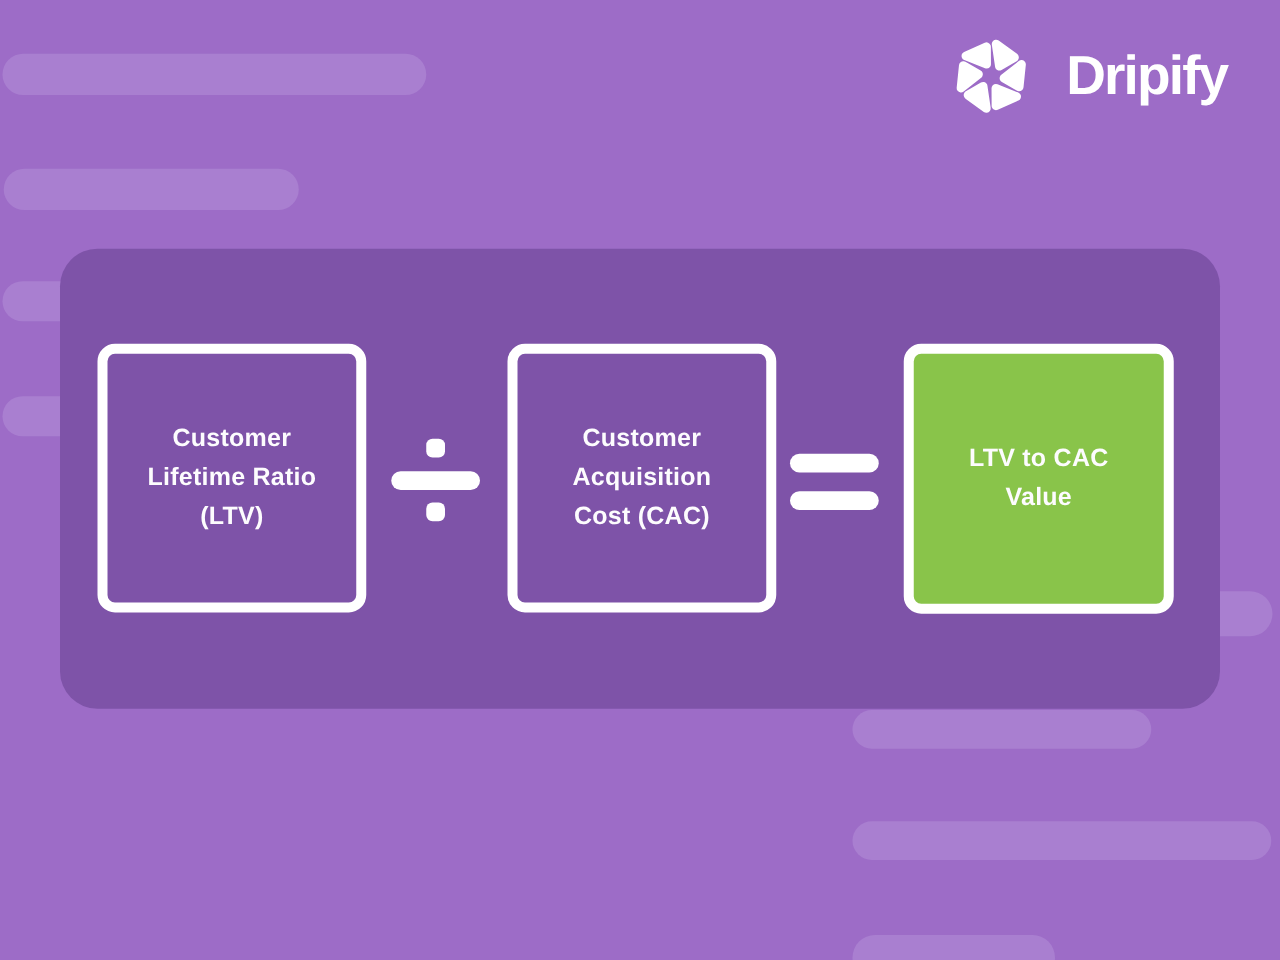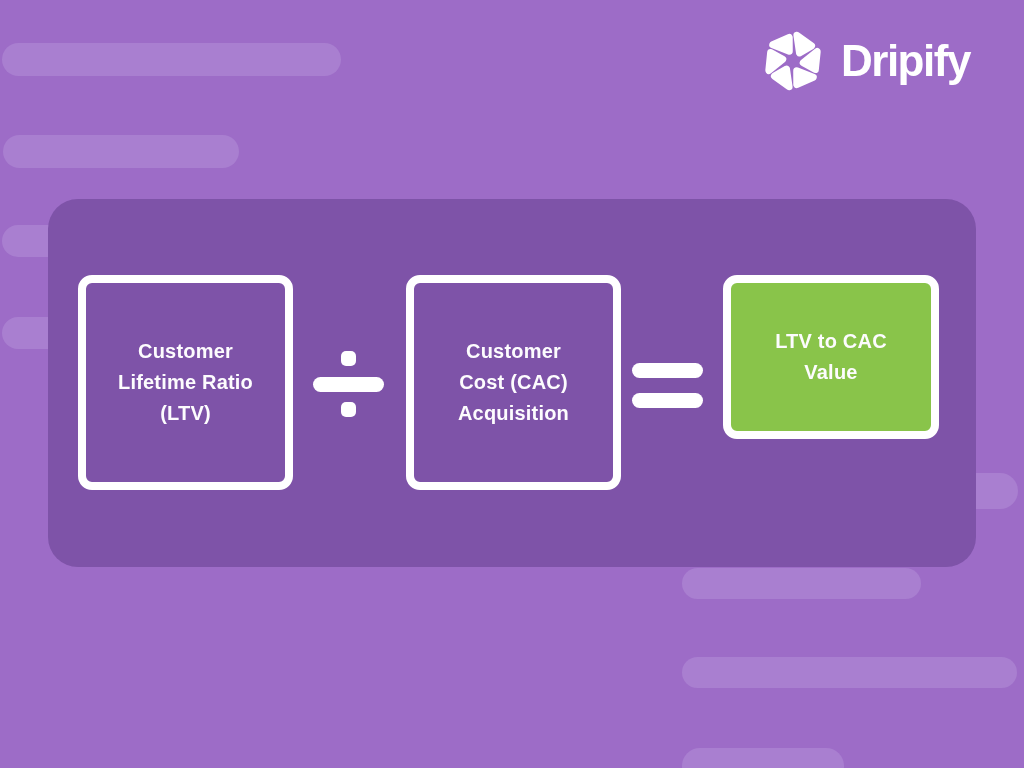--- a/index.html
+++ b/index.html
@@ -28,21 +28,21 @@
   .p6 { left: 682px; top: 568px; width: 239px; height: 31px; }
   .p7 { left: 682px; top: 657px; width: 335px; height: 31px; }
   .p8 { left: 682px; top: 748px; width: 162px; height: 36px; }
 
   
   .logo {
     position: absolute;
     left: 762px; top: 30px;
     display: flex;
     align-items: center;
-    gap: 17px;
+    gap: 29px;
     z-index: 3;
   }
   .logo-icon { width: 62px; height: 62px; display: block; }
   .logo-text {
     color: var(--white, #fff);
     font-size: 44px;
     font-weight: bold;
     letter-spacing: -1.5px;
     line-height: 62px;
   }
@@ -74,21 +74,21 @@
   .box span {
     color: var(--text, #fdfcfe);
     font-size: 20px;
     font-weight: 600;
     line-height: 31px;
     letter-spacing: 0.2px;
     white-space: nowrap;
   }
   .b1 { left: 30px; }
   .b2 { left: 358px; }
-  .b3 { left: 675px; width: 216px; height: 164px; background: var(--accent_green, #89c44a); }
+  .b3 { left: 675px; width: 216px; height: 216px; background: var(--accent_green, #89c44a); }
 
   
   .op { position: absolute; display: flex; flex-direction: column; align-items: center; justify-content: space-between; }
   .op-divide { left: 265px; top: 152px; width: 71px; height: 66px; }
   .op-equals { left: 584px; top: 164px; width: 71px; height: 45px; }
   .op .bar {
     width: 71px; height: 15px;
     background: var(--white, #fff);
     border-radius: 7.5px;
   }
@@ -135,22 +135,22 @@
     </div>
 
     <div class="op op-divide" role="img" aria-label="÷">
       <div class="dot"></div>
       <div class="bar"></div>
       <div class="dot"></div>
     </div>
 
     <div class="box b2">
       <span>Customer</span>
+      <span>Acquisition</span>
       <span>Cost (CAC)</span>
-      <span>Acquisition</span>
     </div>
 
     <div class="op op-equals" role="img" aria-label="=">
       <div class="bar"></div>
       <div class="bar"></div>
     </div>
 
     <div class="box b3">
       <span>LTV to CAC</span>
       <span>Value</span>

